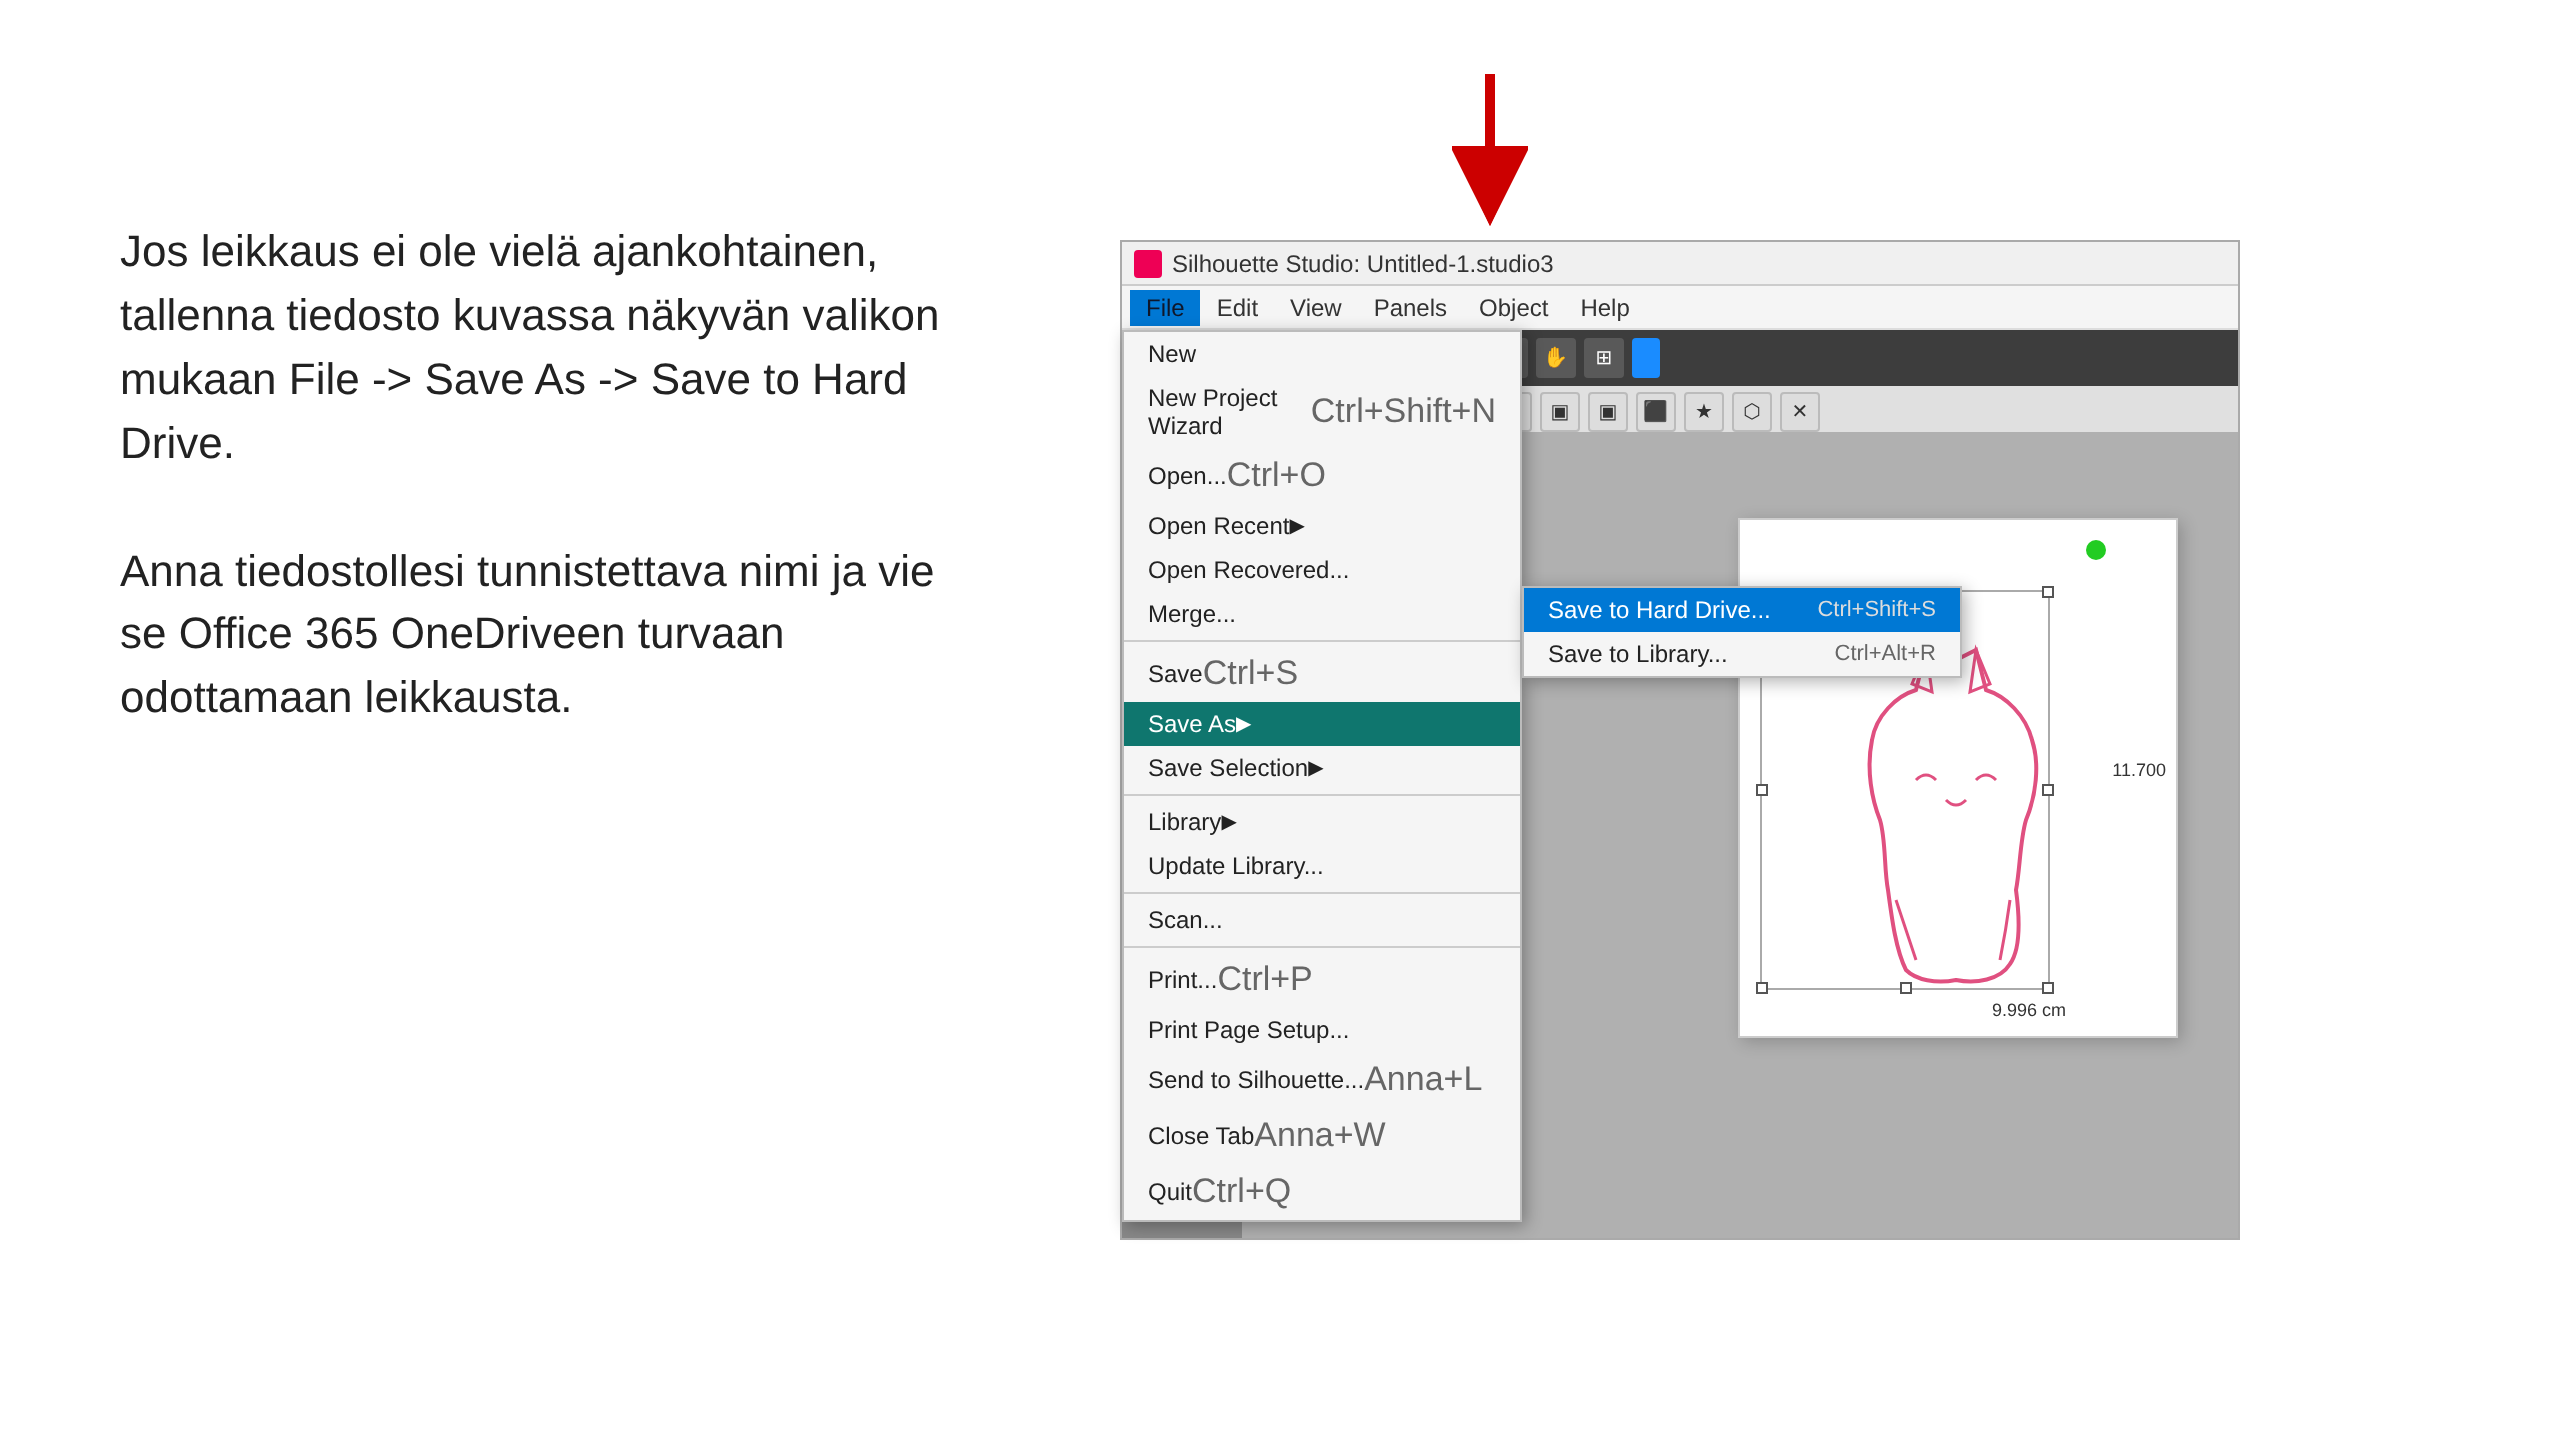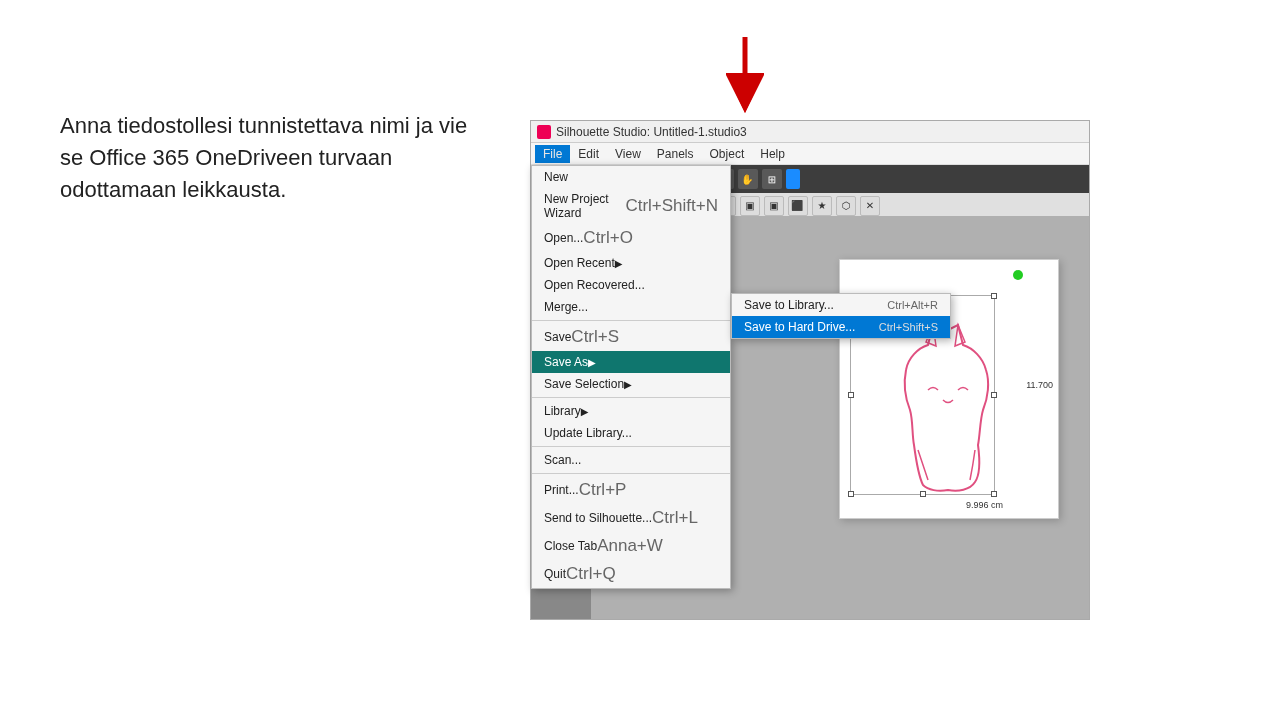--- a/index.html
+++ b/index.html
@@ -22,21 +22,21 @@
       line-height: 1.45;
       color: #222;
     }
     .left-text p + p {
       margin-top: 32px;
     }
 
     
     .screenshot-area {
       position: absolute;
-      left: 530px;
+      left: 560px;
       top: 110px;
       width: 560px;
       height: 510px;
     }
 
     
     .app-window {
       position: absolute;
       top: 10px;
       left: 0;
@@ -77,21 +77,21 @@
       border-bottom: 1px solid #ddd;
       font-size: 12px;
       color: #333;
     }
     .menu-item {
       padding: 2px 8px;
       cursor: pointer;
     }
     .menu-item.active {
       background: #0078d4;
-      color: #e5e5e5;
+      color: #0f172a;
     }
 
     
     .toolbar {
       background: #3d3d3d;
       height: 28px;
       display: flex;
       align-items: center;
       padding: 0 6px;
       gap: 4px;
@@ -327,20 +327,21 @@
     }
     .top-panel-arrow {
       font-size: 18px;
       color: #444;
     }
   </style>
 </head>
 <body>
 
 <div class="left-text">
+  <p>Jos leikkaus ei ole vielä ajankohtainen, tallenna tiedosto kuvassa näkyvän valikon mukaan File -&gt; Save As -&gt; Save to Hard Drive.</p>
   <p>Anna tiedostollesi tunnistettava nimi ja vie se Office 365 OneDriveen turvaan odottamaan leikkausta.</p>
 </div>
 
 <svg style="position:absolute; left:726px; top:35px; width:38px; height:80px; z-index:200;">
   <defs>
     <marker id="arrowhead" markerWidth="8" markerHeight="8" refX="4" refY="4" orient="auto">
       <polygon points="0 0, 8 4, 0 8" fill="#cc0000"></polygon>
     </marker>
   </defs>
   <line x1="19" y1="2" x2="19" y2="58" stroke="#cc0000" stroke-width="5" marker-end="url(#arrowhead)"></line>
@@ -490,39 +491,42 @@
         <div class="file-menu-separator"></div>
         <div class="file-menu-item">
           <span>Scan...</span>
         </div>
         <div class="file-menu-separator"></div>
         <div class="file-menu-item">
           <span>Print...</span>
           <span class="shortcut">Ctrl+P</span>
         </div>
         <div class="file-menu-item">
+          <span>Print Page Setup...</span>
+        </div>
+        <div class="file-menu-item">
           <span>Send to Silhouette...</span>
-          <span class="shortcut">Ctrl+L</span>
+          <span class="shortcut">Anna+L</span>
         </div>
         <div class="file-menu-item">
           <span>Close Tab</span>
           <span class="shortcut">Anna+W</span>
         </div>
         <div class="file-menu-item">
           <span>Quit</span>
           <span class="shortcut">Ctrl+Q</span>
         </div>
       </div>
 
       <div class="submenu">
+        <div class="submenu-item highlighted">
+          <span>Save to Hard Drive...</span>
+          <span class="shortcut">Ctrl+Shift+S</span>
+        </div>
         <div class="submenu-item">
           <span>Save to Library...</span>
           <span class="shortcut">Ctrl+Alt+R</span>
         </div>
-        <div class="submenu-item highlighted">
-          <span>Save to Hard Drive...</span>
-          <span class="shortcut">Ctrl+Shift+S</span>
-        </div>
       </div>
     </div>
 
   </div>
 </div>
 
 </body></html>

